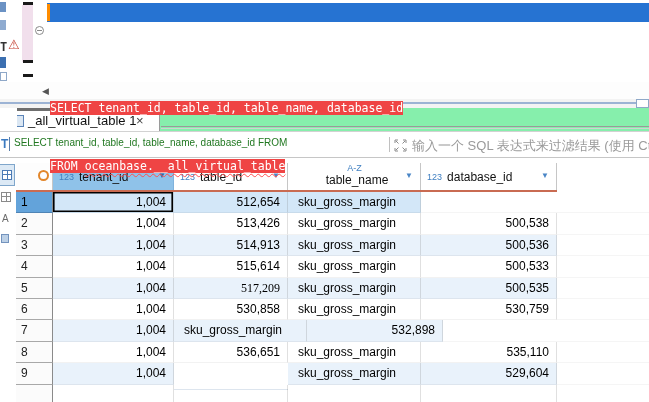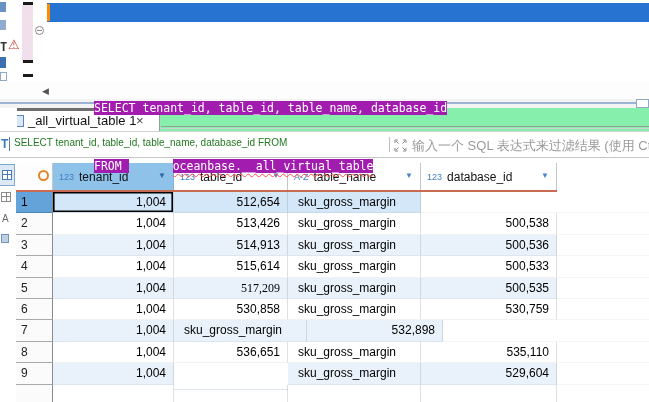--- a/index.html
+++ b/index.html
@@ -19,21 +19,21 @@
   .tick{position:absolute;left:23px;width:10px;height:3px;background:#1a1a1a;}
   .tick1{top:2px;} .tick2{top:60px;} .tick3{top:74px;}
   .fold{position:absolute;left:35px;top:26px;width:9px;height:9px;border:1px solid #8a8a8a;border-radius:50%;
         box-sizing:border-box;}
   .fold::after{content:"";position:absolute;left:1px;right:1px;top:3px;height:1px;background:#8a8a8a;}
   .l1bar{position:absolute;left:47px;top:3px;right:0;height:19px;background:#2673d2;}
   .caret{position:absolute;left:47px;top:4px;width:3px;height:17px;background:#ff8c00;z-index:3;}
   .elines{position:absolute;left:50px;top:3px;z-index:2;
           font-family:"DejaVu Sans Mono",monospace;font-size:11.5px;line-height:19.2px;white-space:pre;}
   .eline{height:19.2px;}
-  .sel{background:#a21caf;color:#fff;margin-left:44px;}
+  .sel{background:#ef4444;color:#fff;}
   .squig{text-decoration:underline wavy #ff5050;text-decoration-thickness:1px;text-underline-offset:3px;}
 
   
   .hscroll{position:absolute;left:0;top:82px;right:0;height:17px;background:#fdfdfd;}
   .larr{position:absolute;left:42px;top:4px;font-size:9px;color:#555;}
 
   
   .sash{position:absolute;left:0;top:99px;right:0;height:9px;background:#f3f3f3;}
   .sashline{position:absolute;left:0;right:13px;top:3px;height:2px;background:#9cb3d4;}
   .sashhandle{position:absolute;right:0;top:0;width:13px;height:9px;background:#fff;border:1px solid #8fa8c8;box-sizing:border-box;}
@@ -180,21 +180,21 @@
     <div class="hcell hsel" style="width: 121px;">
           <span class="htype">123</span>
           <span class="hname">tenant_id</span>
           <span class="harrow">▼</span>
         </div>
         <div class="hcell" style="width: 114px;">
           <span class="htype">123</span>
           <span class="hname">table_id</span>
           <span class="harrow">▼</span>
         </div>
-        <div class="hcell" style="width: 133px;">
+        <div class="hcell" style="width: 133px; flex-direction: column;">
           <span class="htype">A-Z</span>
           <span class="hname">table_name</span>
           <span class="harrow">▼</span>
         </div>
         <div class="hcell" style="width: 136px;">
           <span class="htype">123</span>
           <span class="hname">database_id</span>
           <span class="harrow">▼</span>
         </div>
       </div>

